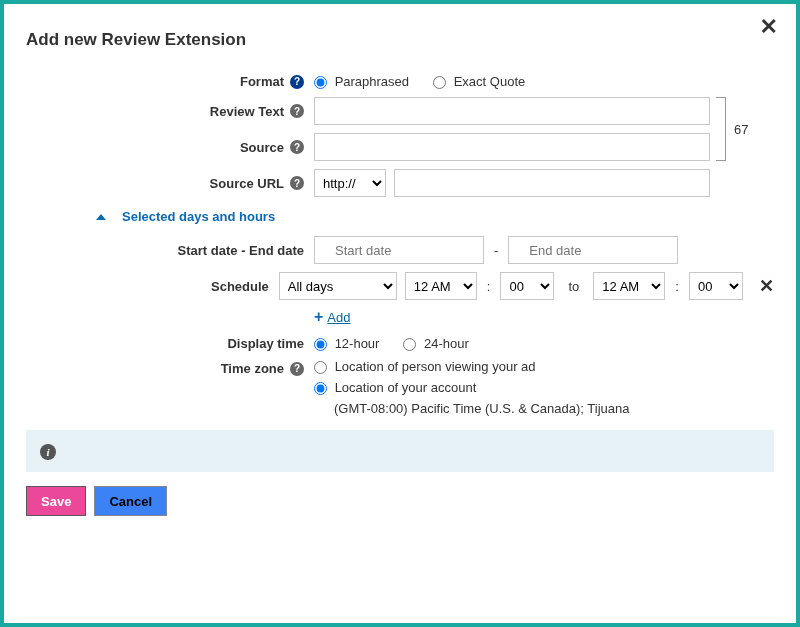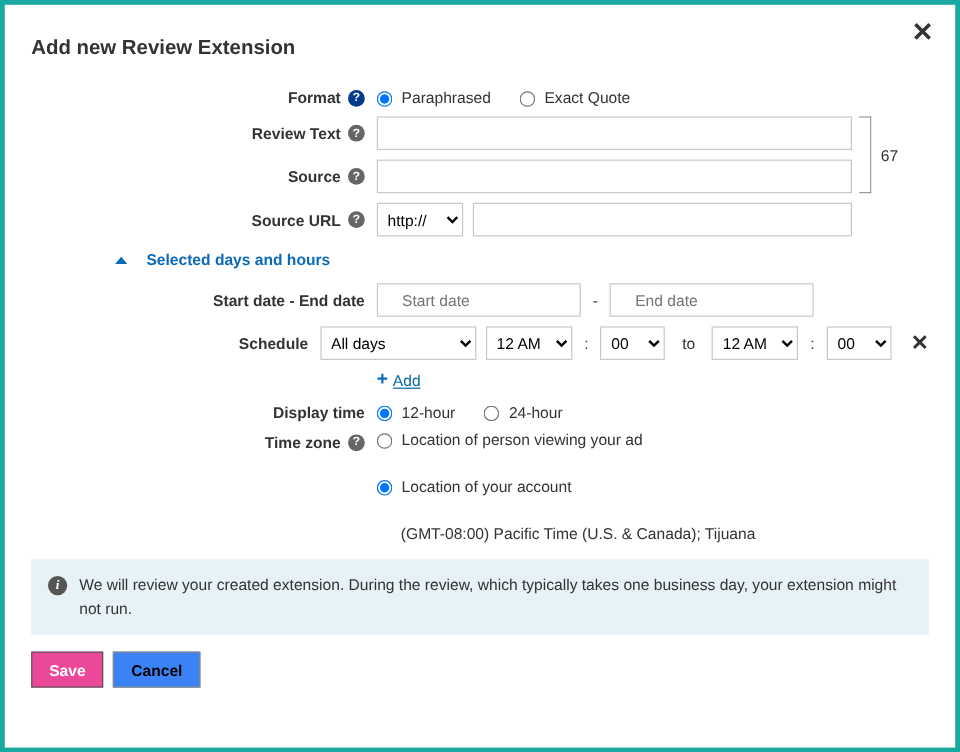--- a/index.html
+++ b/index.html
@@ -160,21 +160,21 @@
     font-size: 16px;
   }
   .add-link .text {
     text-decoration: underline;
     cursor: pointer;
     color: #0369a1;
   }
   .tz-options {
     display: flex;
     flex-direction: column;
-    gap: 24px;
+    gap: 6px;
   }
   .tz-sub {
     margin-left: 20px;
     font-size: 13px;
     color: #333;
   }
   .info-banner {
     background: #e7f2f6;
     padding: 12px 14px;
     margin-top: 14px;
@@ -293,21 +293,21 @@
         <span class="date-sep">-</span>
         <input type="text" style="width: 170px;" placeholder="End date">
       </div>
     </div>
 
     <div class="row">
       <div class="label-col">
         <span>Schedule</span>
       </div>
       <div class="field-col" style="flex-wrap:nowrap;">
-        <select style="width:130px"><option>All days</option></select>
+        <select style="width:118px"><option>All days</option></select>
         <select style="width:72px"><option>12 AM</option></select>
         <span class="sched-colon">:</span>
         <select style="width:54px"><option>00</option></select>
         <span class="sched-to">to</span>
         <select style="width:72px"><option>12 AM</option></select>
         <span class="sched-colon">:</span>
         <select style="width:54px"><option>00</option></select>
         <span class="sched-x">✕</span>
       </div>
     </div>
@@ -347,21 +347,20 @@
             <input type="radio" name="tz" checked="" style="">
             <span>Location of your account</span>
           </label>
           <div class="tz-sub">(GMT-08:00) Pacific Time (U.S. &amp; Canada); Tijuana</div>
         </div>
       </div>
     </div>
 
     <div class="info-banner">
       <div class="info-icon">i</div>
-      <div>We will review your created extension. During the review, which typically takes one business day, your extension might not run.</div>
     </div>
 
     <div class="buttons">
       <button class="btn primary">Save</button>
       <button class="btn">Cancel</button>
     </div>
 
   </div>
 </div>
 

